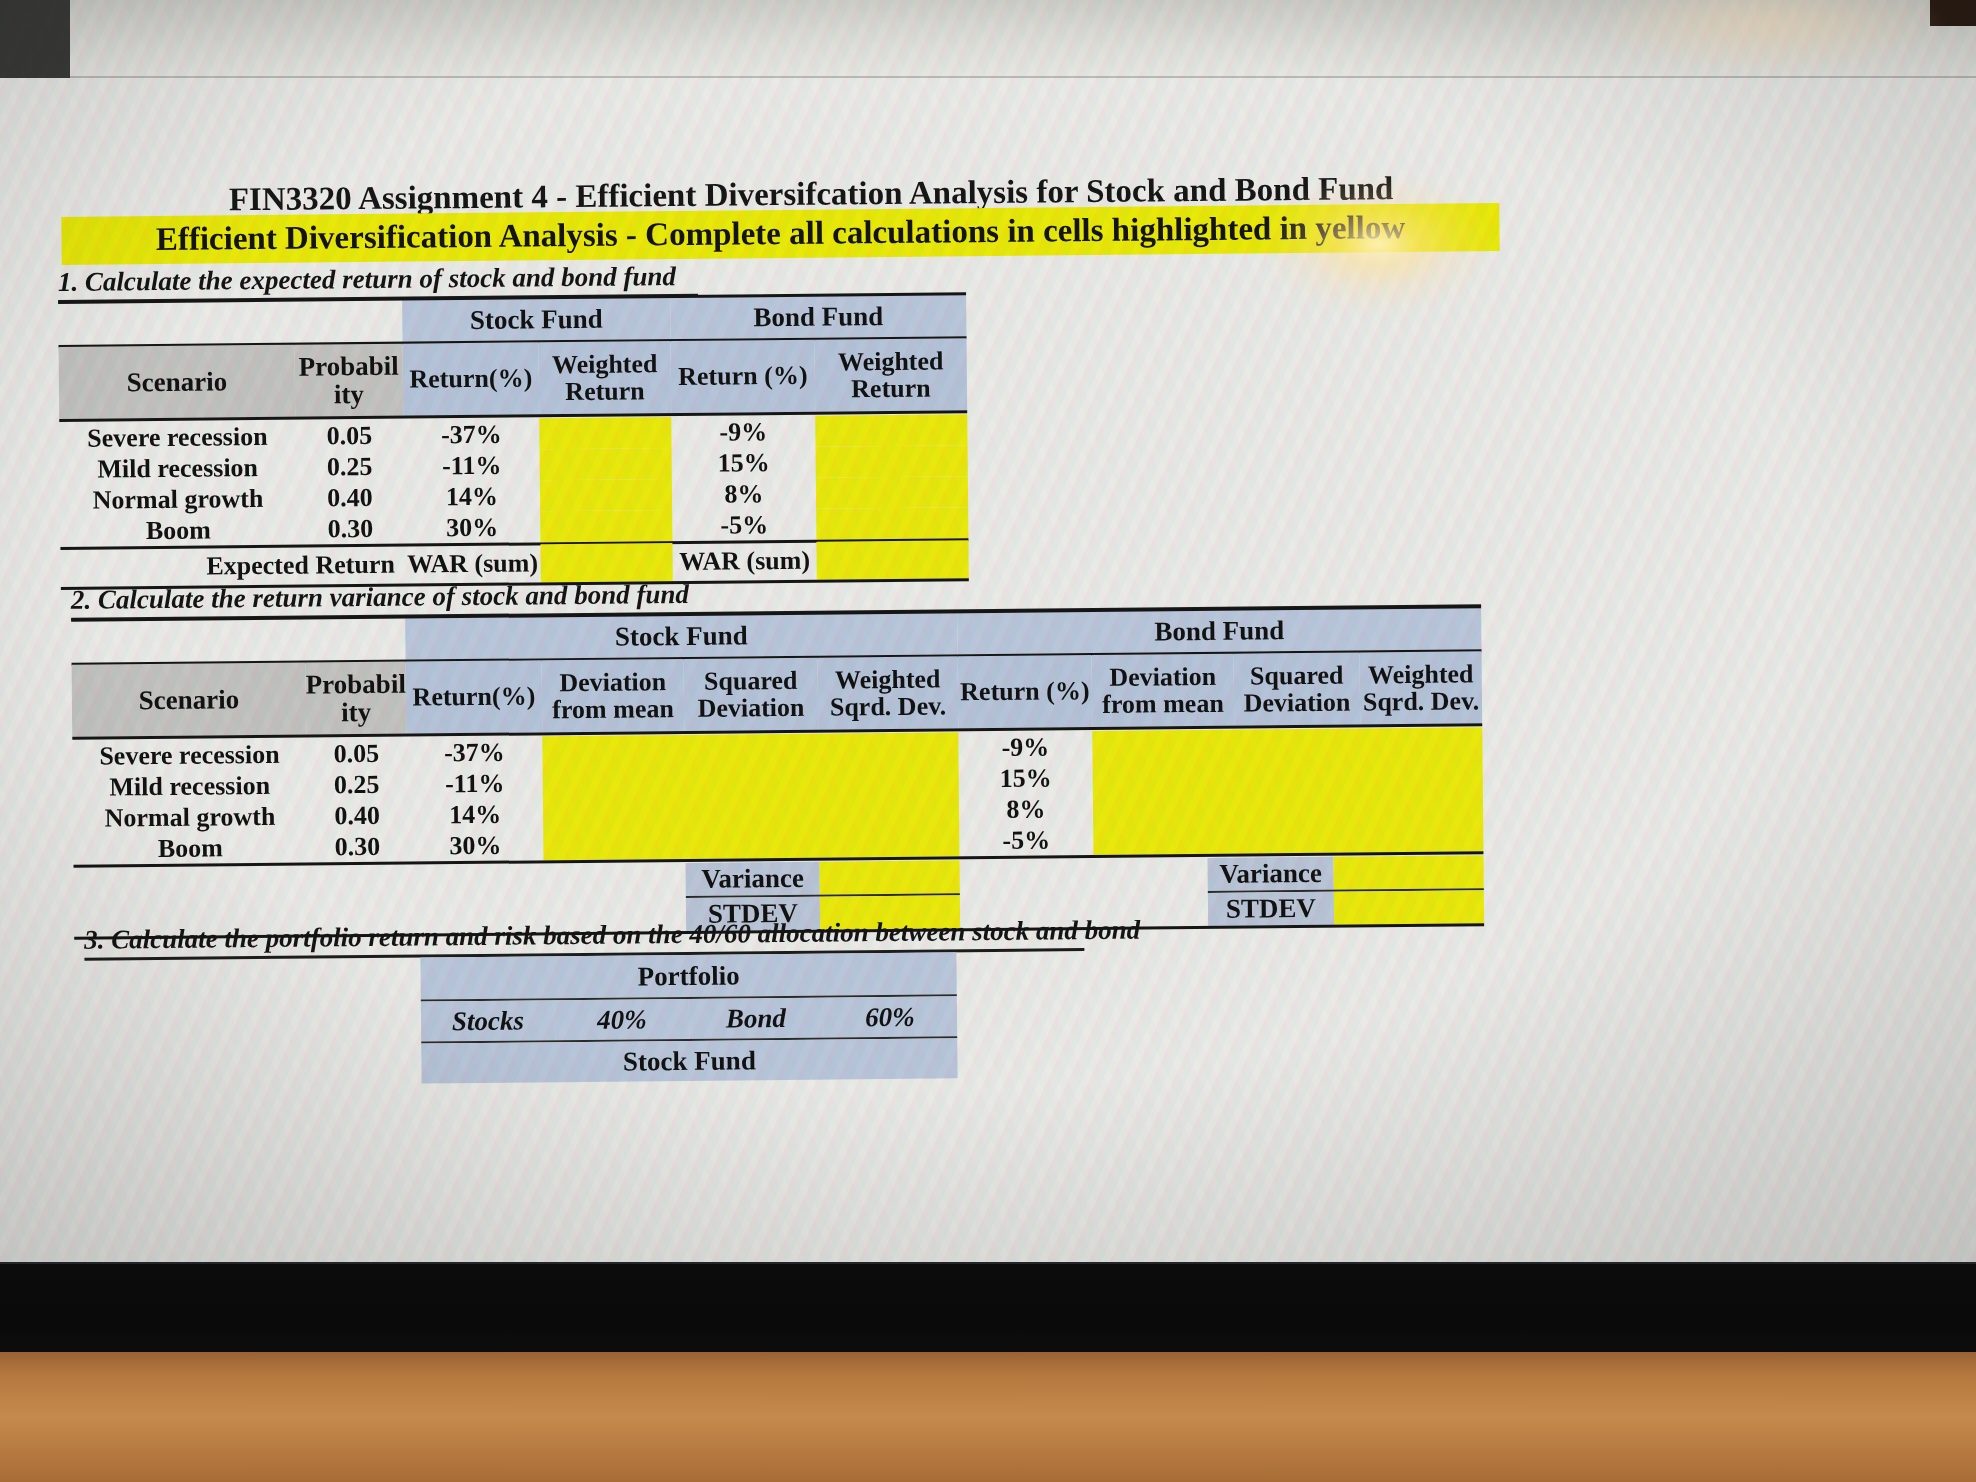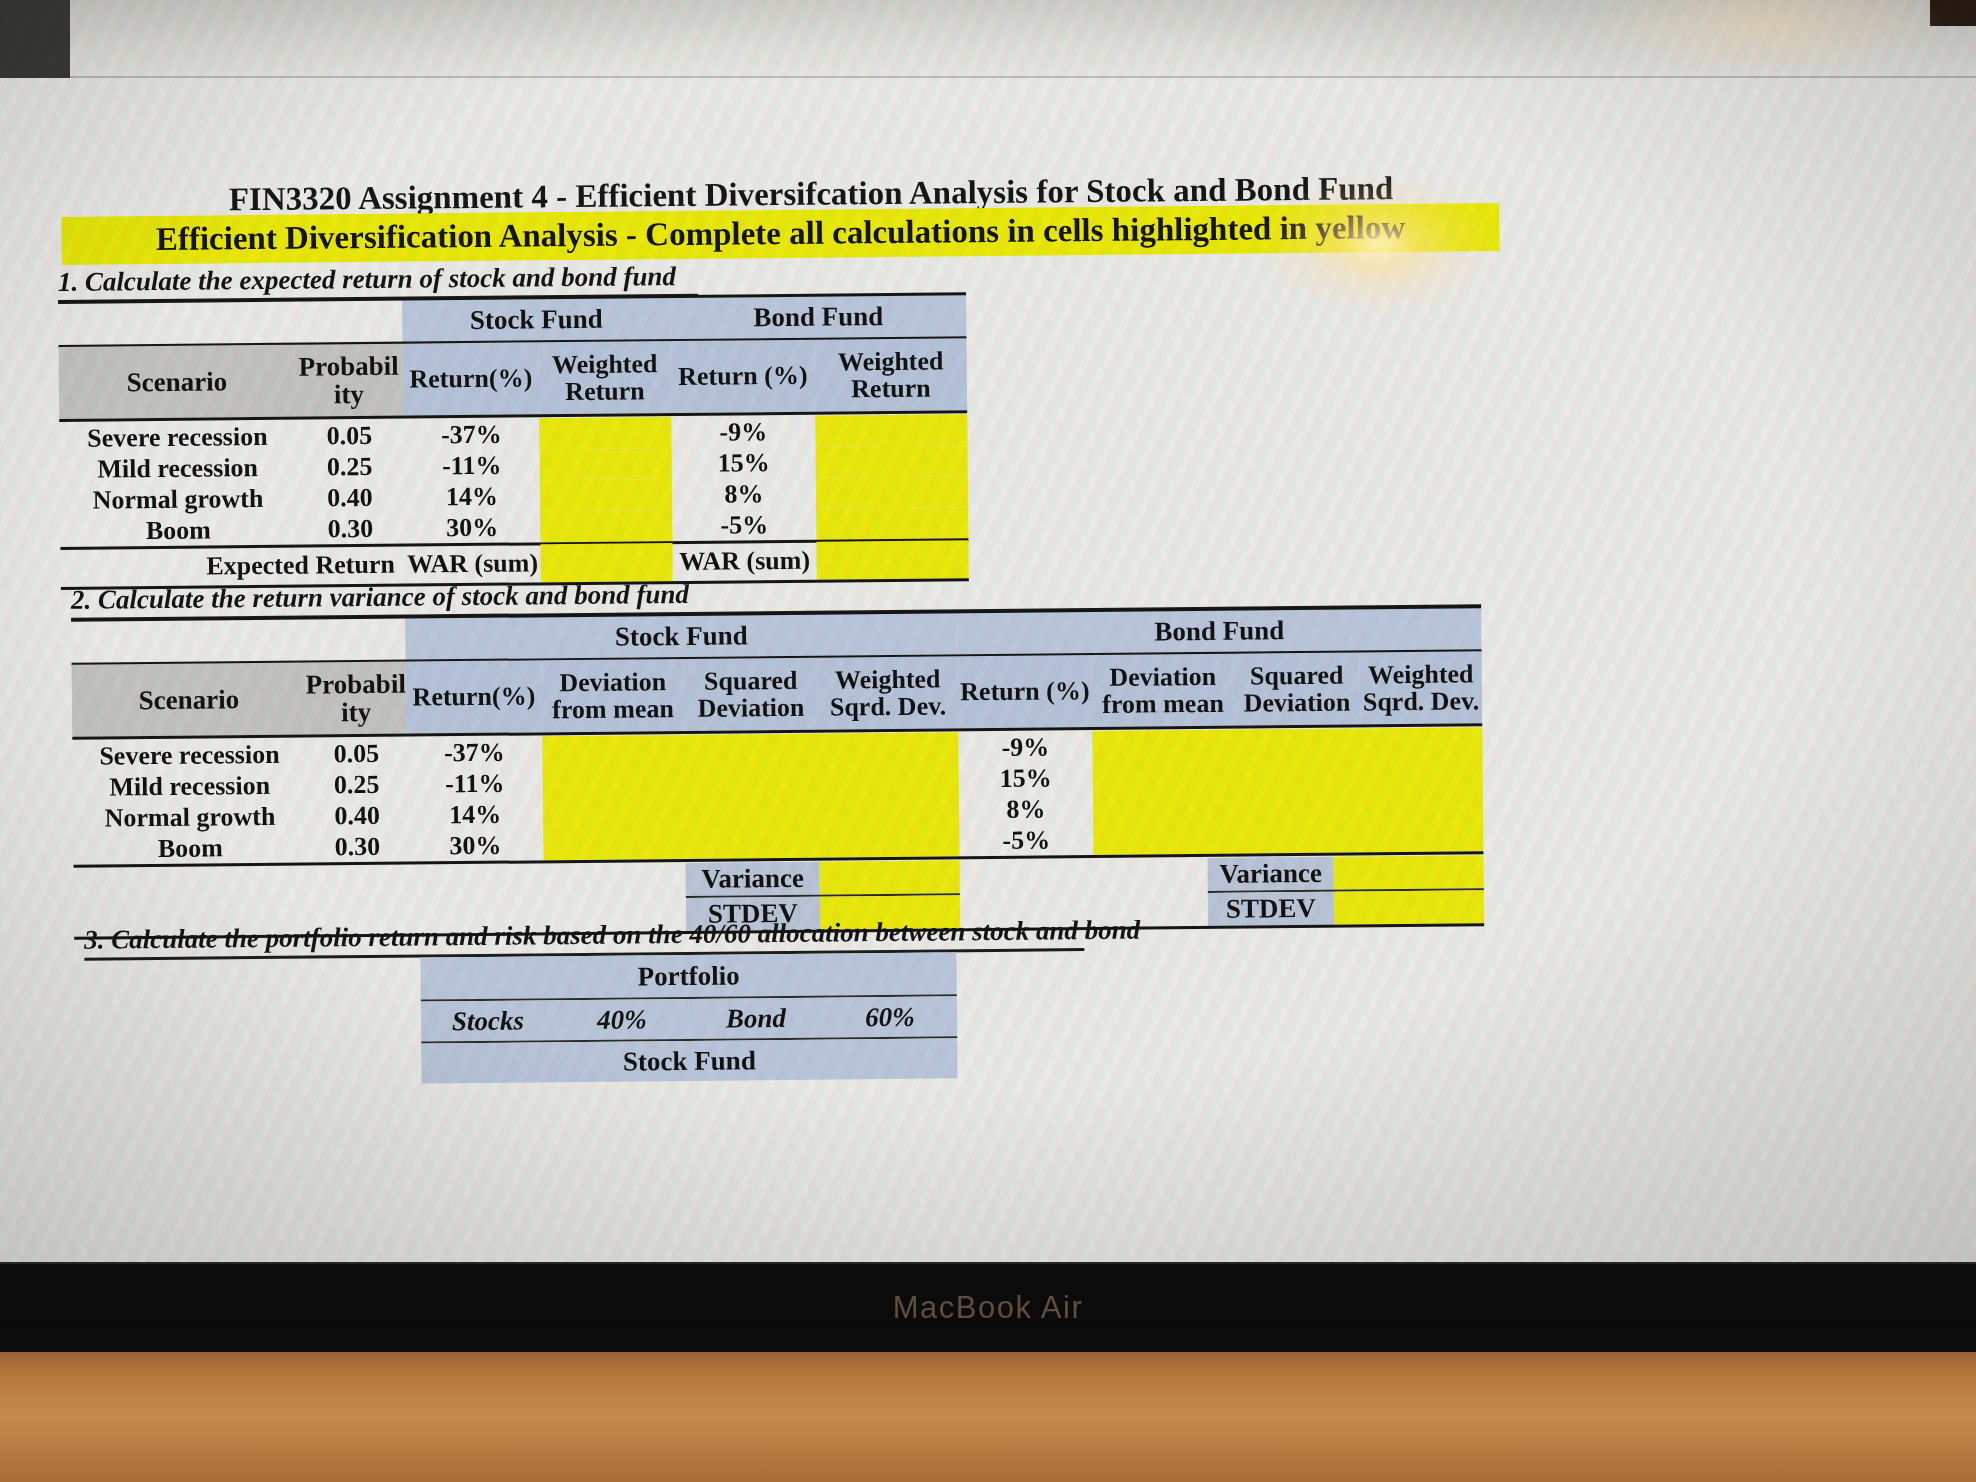--- a/index.html
+++ b/index.html
@@ -390,17 +390,16 @@
     <div class="moire"></div>
     <div class="moire2"></div>
     <div class="glare"></div>
     <div class="glare2"></div>
     <div class="vignette"></div>
   </div>
 
   <div class="bezel">
     <div class="bezel-hairline"></div>
   </div>
-  <div class="brand">MacBook Air</div>
   <div class="desk-shadow"></div>
   <div class="desk"></div>
 
 </div>
 
 </body></html>

